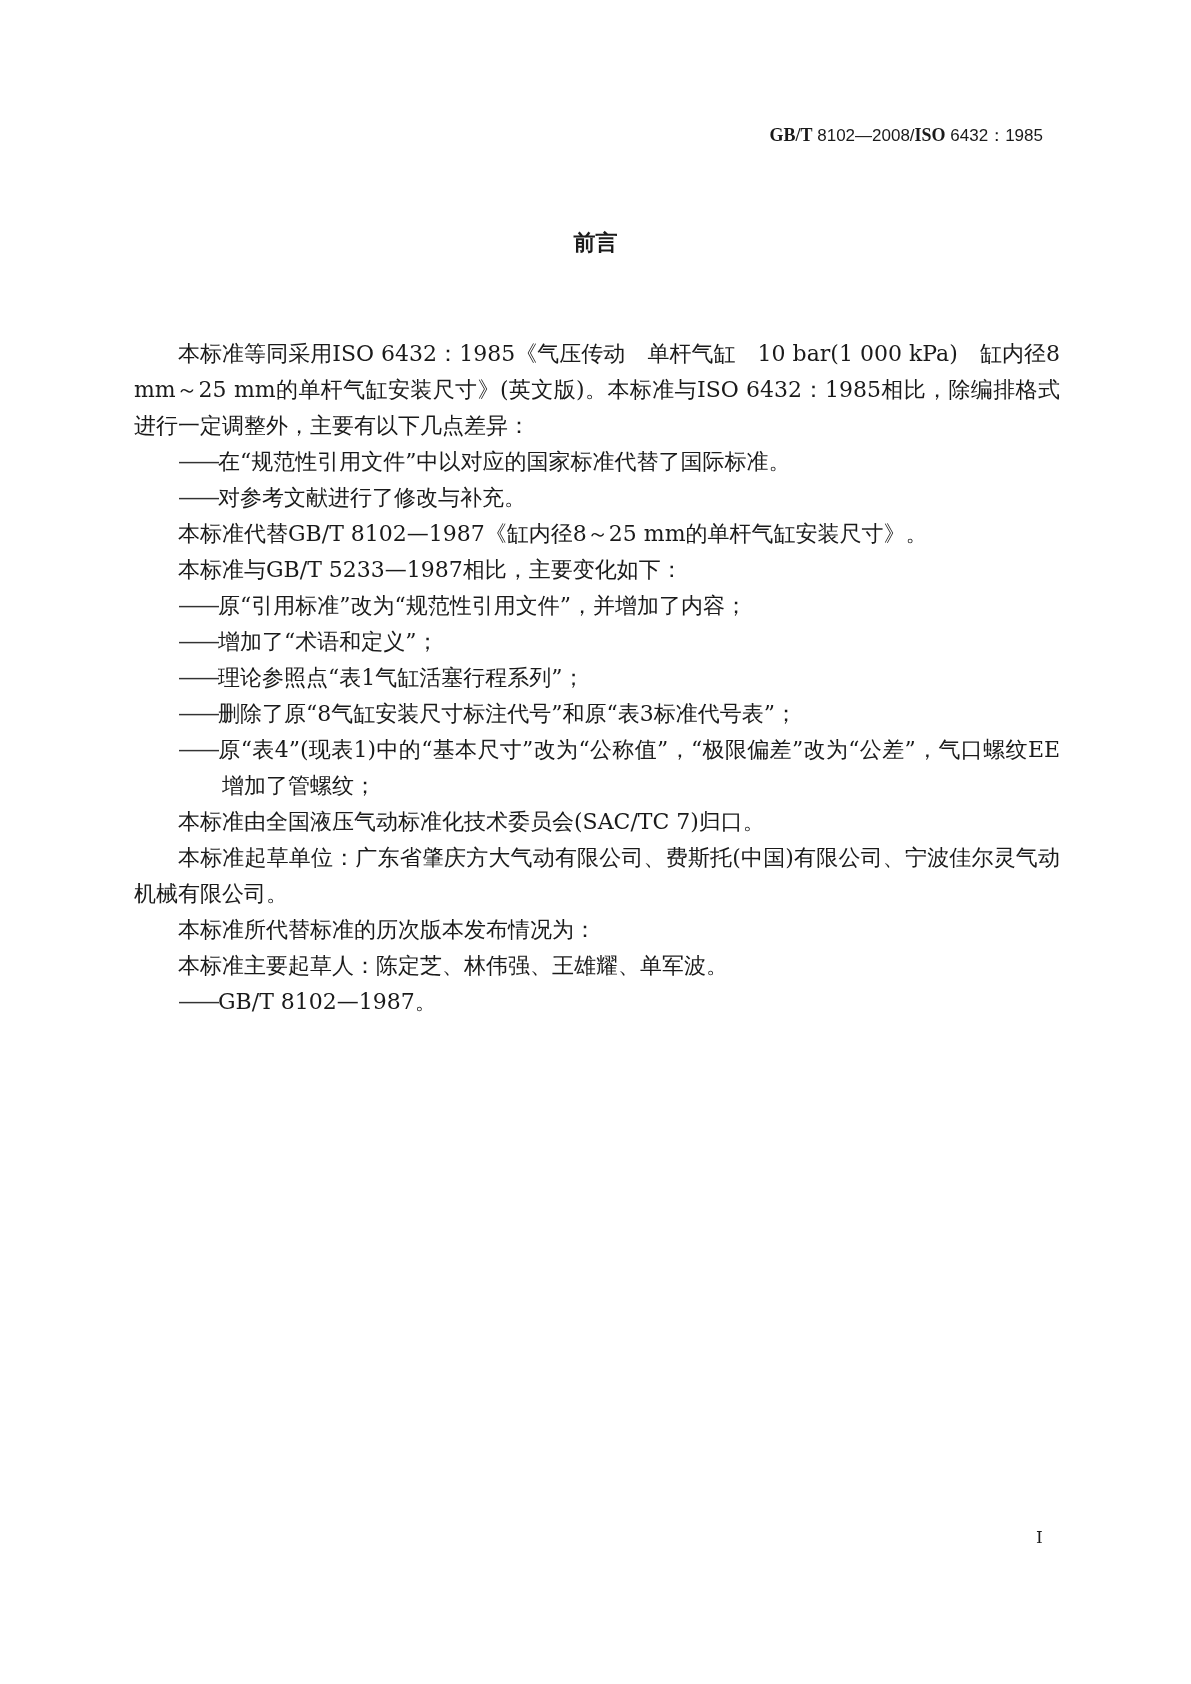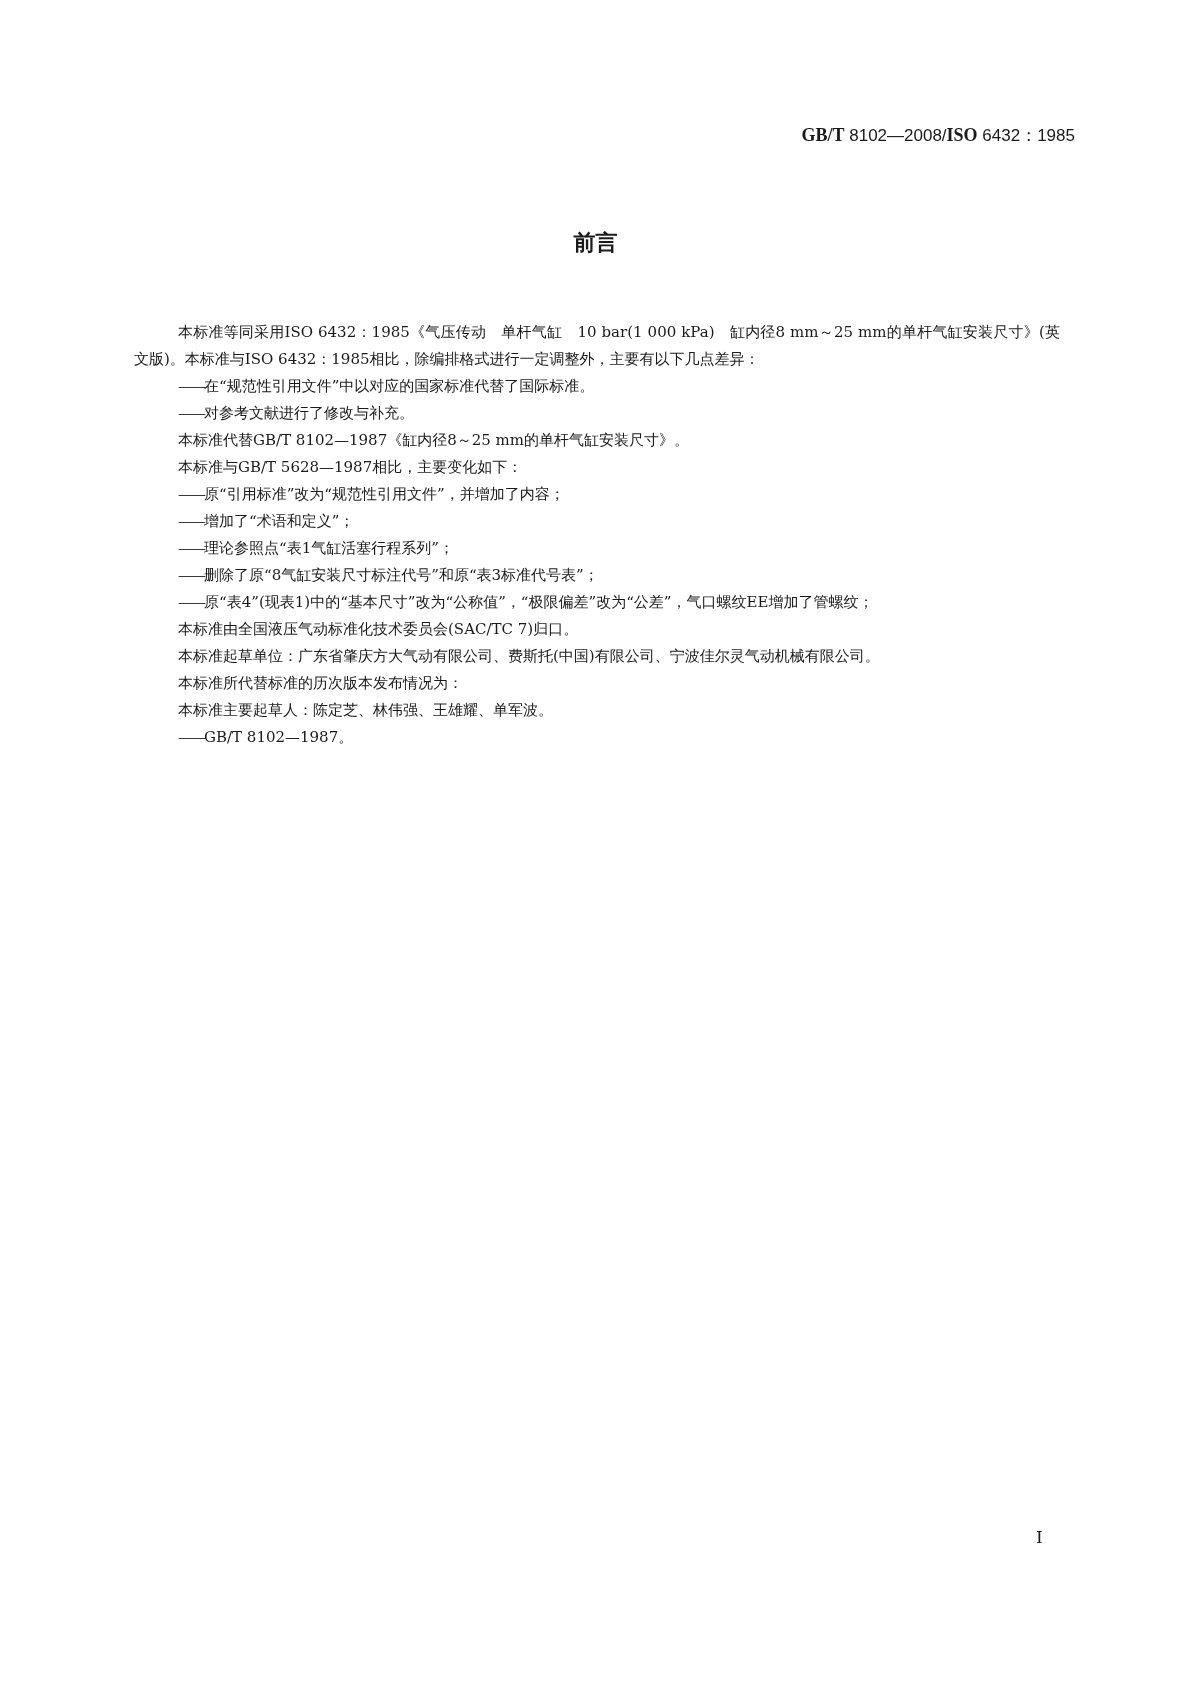--- a/index.html
+++ b/index.html
@@ -1,45 +1,45 @@
 <!DOCTYPE html>
 <html><head>
 <meta charset="utf-8">
 <style>
   html, body { margin:0; padding:0; background:#ffffff; }
   body { width:1191px; height:1684px; position:relative; overflow:hidden;
          font-family:"DejaVu Serif","Liberation Serif",serif; color:#1a1a1a; }
-  .header { position:absolute; top:124px; right:116px; font-size:17px; white-space:nowrap; }
+  .header { position:absolute; top:124px; right:148px; font-size:17px; white-space:nowrap; }
   .header .b { font-family:"Liberation Serif",serif; font-weight:bold; font-size:18px; }
   .header .n { font-family:"Liberation Sans",sans-serif; font-size:17px; }
   .title { position:absolute; top:228px; left:0; width:100%; text-align:center;
            font-family:"DejaVu Sans",sans-serif; font-weight:bold; font-size:22px; letter-spacing:46px; }
   .title span { margin-right:-46px; }
-  .body { position:absolute; top:319px; left:134px; width:926px; font-size:15px; line-height:27px; }
+  .body { position:absolute; top:336px; left:134px; width:926px; font-size:22px; line-height:36px; }
   .p { text-indent:44px; text-align:justify; text-align-last:left; margin:0; }
   .dash { margin:0; padding-left:44px; }
   .dash.hang { padding-left:88px; text-indent:-44px; text-align:justify; text-align-last:left; }
   .dash::before { content:"——"; letter-spacing:-2px; color:#333; }
   .footer { position:absolute; top:1527px; left:1036px; font-size:17px; }
 </style>
 </head>
 <body>
 
 <div class="header">
   <span class="b">GB/T</span><span class="n"> 8102—2008/</span><span class="b">ISO</span><span class="n"> 6432：1985</span>
 </div>
 
 <div class="title"><span>前</span><span>言</span></div>
 
 <div class="body">
   <p class="p">本标准等同采用ISO 6432：1985《气压传动　单杆气缸　10 bar(1 000 kPa)　缸内径8 mm～25 mm的单杆气缸安装尺寸》(英文版)。本标准与ISO 6432：1985相比，除编排格式进行一定调整外，主要有以下几点差异：</p>
   <p class="dash">在“规范性引用文件”中以对应的国家标准代替了国际标准。</p>
   <p class="dash">对参考文献进行了修改与补充。</p>
   <p class="p">本标准代替GB/T 8102—1987《缸内径8～25 mm的单杆气缸安装尺寸》。</p>
-  <p class="p">本标准与GB/T 5628—1987相比，主要变化如下：</p>
+  <p class="p">本标准与GB/T 5233—1987相比，主要变化如下：</p>
   <p class="dash">原“引用标准”改为“规范性引用文件”，并增加了内容；</p>
   <p class="dash">增加了“术语和定义”；</p>
   <p class="dash">理论参照点“表1气缸活塞行程系列”；</p>
   <p class="dash">删除了原“8气缸安装尺寸标注代号”和原“表3标准代号表”；</p>
   <p class="dash hang">原“表4”(现表1)中的“基本尺寸”改为“公称值”，“极限偏差”改为“公差”，气口螺纹EE增加了管螺纹；</p>
   <p class="p">本标准由全国液压气动标准化技术委员会(SAC/TC 7)归口。</p>
   <p class="p">本标准起草单位：广东省肇庆方大气动有限公司、费斯托(中国)有限公司、宁波佳尔灵气动机械有限公司。</p>
   <p class="p">本标准所代替标准的历次版本发布情况为：</p>
   <p class="p">本标准主要起草人：陈定芝、林伟强、王雄耀、单军波。</p>
   <p class="dash">GB/T 8102—1987。</p>

